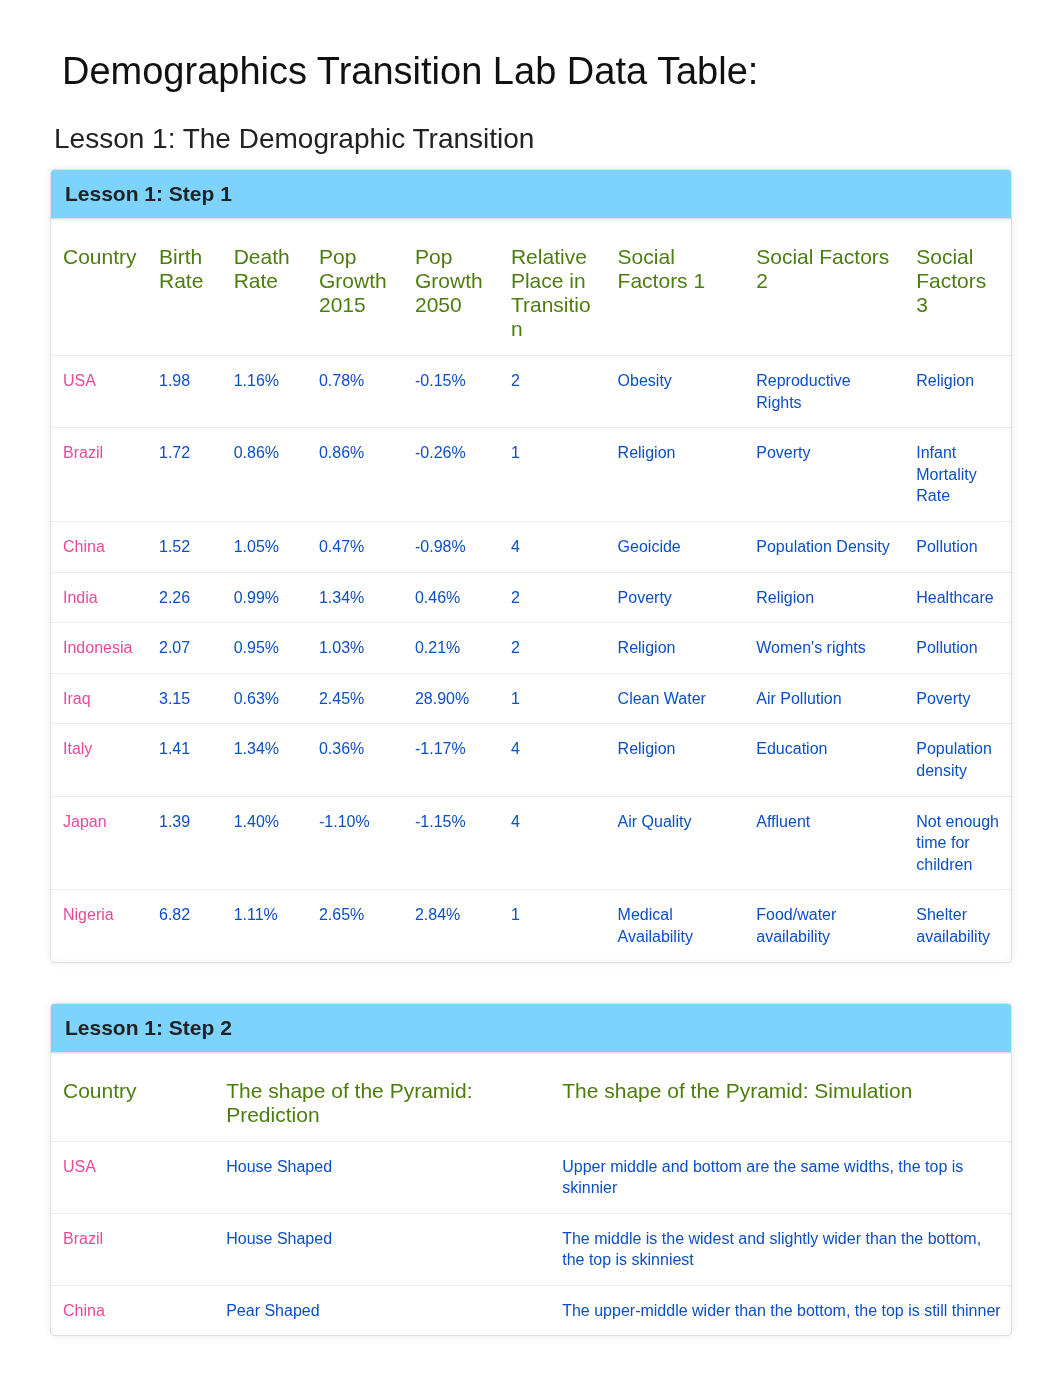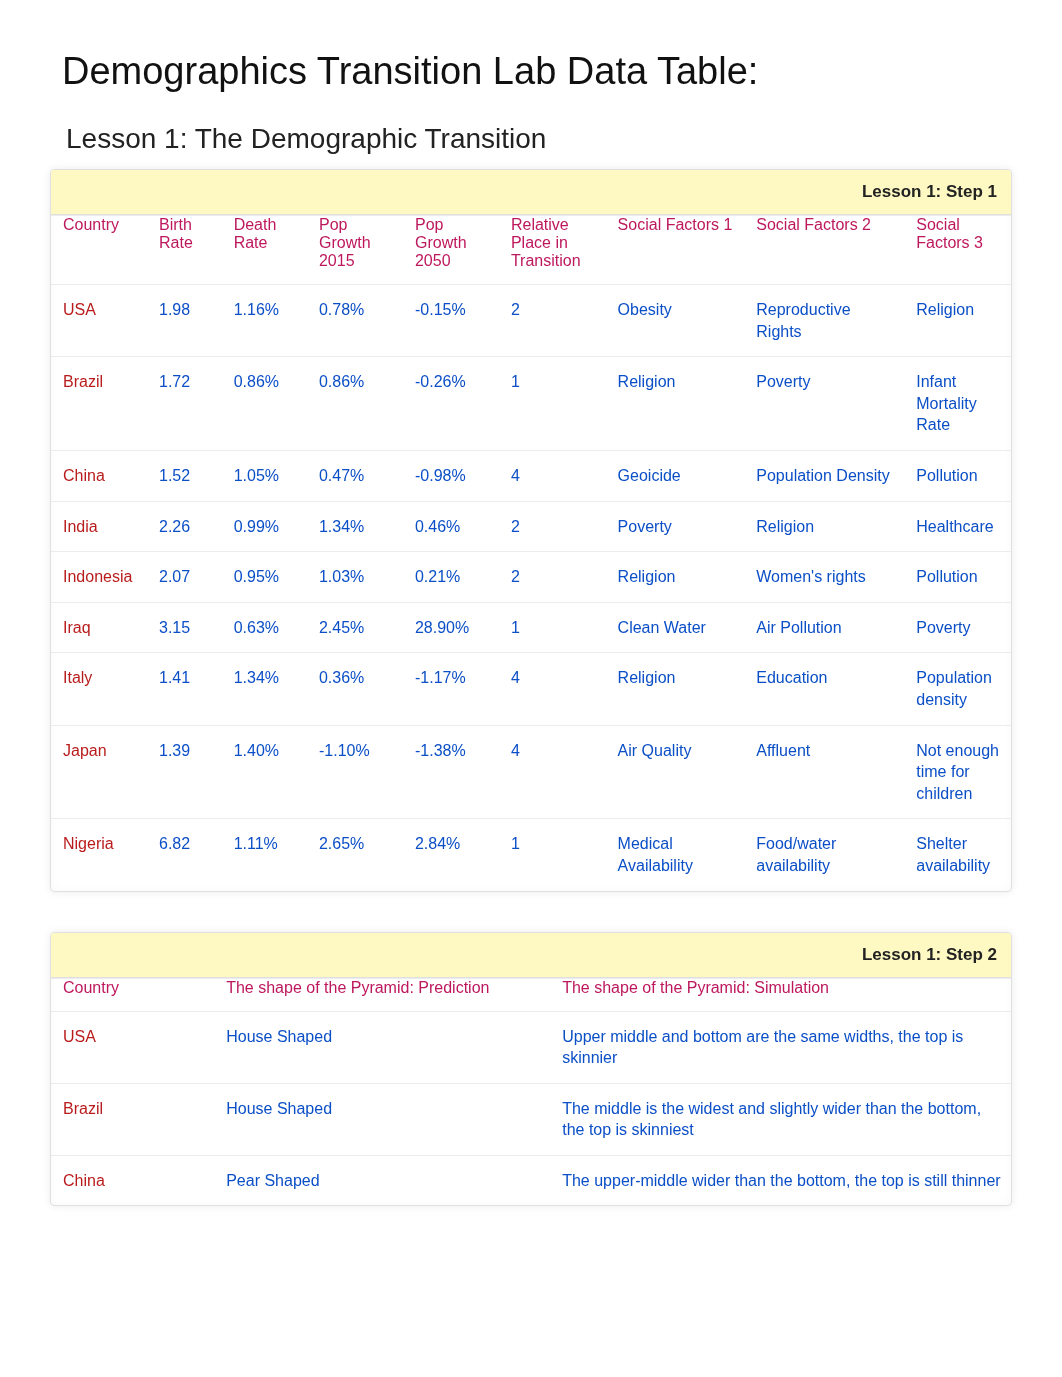--- a/index.html
+++ b/index.html
@@ -13,65 +13,64 @@
   }
   h1 {
     font-size: 38px;
     font-weight: 400;
     margin: 10px 0 30px 12px;
     color: #111;
   }
   h2 {
     font-size: 28px;
     font-weight: 400;
-    margin: 0 0 14px 16px;
+    margin: 0 0 14px 4px;
     color: #222;
   }
   .table-card {
     border: 1px solid #e0e0e0;
     border-radius: 4px;
     box-shadow: 0 0 8px rgba(0,0,0,0.08), inset 0 0 10px rgba(0,0,0,0.03);
     padding: 0;
     margin-bottom: 40px;
     overflow: hidden;
   }
   .table-title {
-    background: #fef9c3;
+    background: #7dd3fc;
     font-weight: bold;
-    font-size: 17px;
+    font-size: 21px;
     padding: 12px 14px;
     border-bottom: 1px solid #e0e0e0;
-    text-align: right;
   }
   table {
     width: 100%;
     border-collapse: collapse;
     table-layout: fixed;
   }
   thead th {
     text-align: left;
     font-weight: 400;
-    font-size: 16px;
-    color: #be185d;
-    padding: 0 8px 14px 12px;
+    font-size: 21px;
+    color: #4d7c0f;
+    padding: 25px 8px 14px 12px;
     vertical-align: top;
     border-top: 1px solid #ececec;
     border-bottom: 1px solid #ececec;
     word-wrap: break-word;
   }
   tbody td {
     padding: 14px 8px 14px 12px;
     vertical-align: top;
     font-size: 16px;
     border-top: 1px solid #ececec;
     word-wrap: break-word;
     line-height: 1.35;
   }
   tbody tr:first-child td { border-top: 1px solid #ececec; }
-  td.rowlabel { color: #b91c1c; }
+  td.rowlabel { color: #ec4899; }
   td.value { color: #0b4fc7; }
   
   .step1 col.c0 { width: 9%; }
   .step1 col.c1 { width: 7%; }
   .step1 col.c2 { width: 8%; }
   .step1 col.c3 { width: 9%; }
   .step1 col.c4 { width: 9%; }
   .step1 col.c5 { width: 10%; }
   .step1 col.c6 { width: 13%; }
   .step1 col.c7 { width: 15%; }
@@ -190,21 +189,21 @@
           <td class="value">4</td>
           <td class="value">Religion</td>
           <td class="value">Education</td>
           <td class="value">Population density</td>
         </tr>
         <tr>
           <td class="rowlabel">Japan</td>
           <td class="value">1.39</td>
           <td class="value">1.40%</td>
           <td class="value">-1.10%</td>
-          <td class="value">-1.38%</td>
+          <td class="value">-1.15%</td>
           <td class="value">4</td>
           <td class="value">Air Quality</td>
           <td class="value">Affluent</td>
           <td class="value">Not enough time for children</td>
         </tr>
         <tr>
           <td class="rowlabel">Nigeria</td>
           <td class="value">6.82</td>
           <td class="value">1.11%</td>
           <td class="value">2.65%</td>

